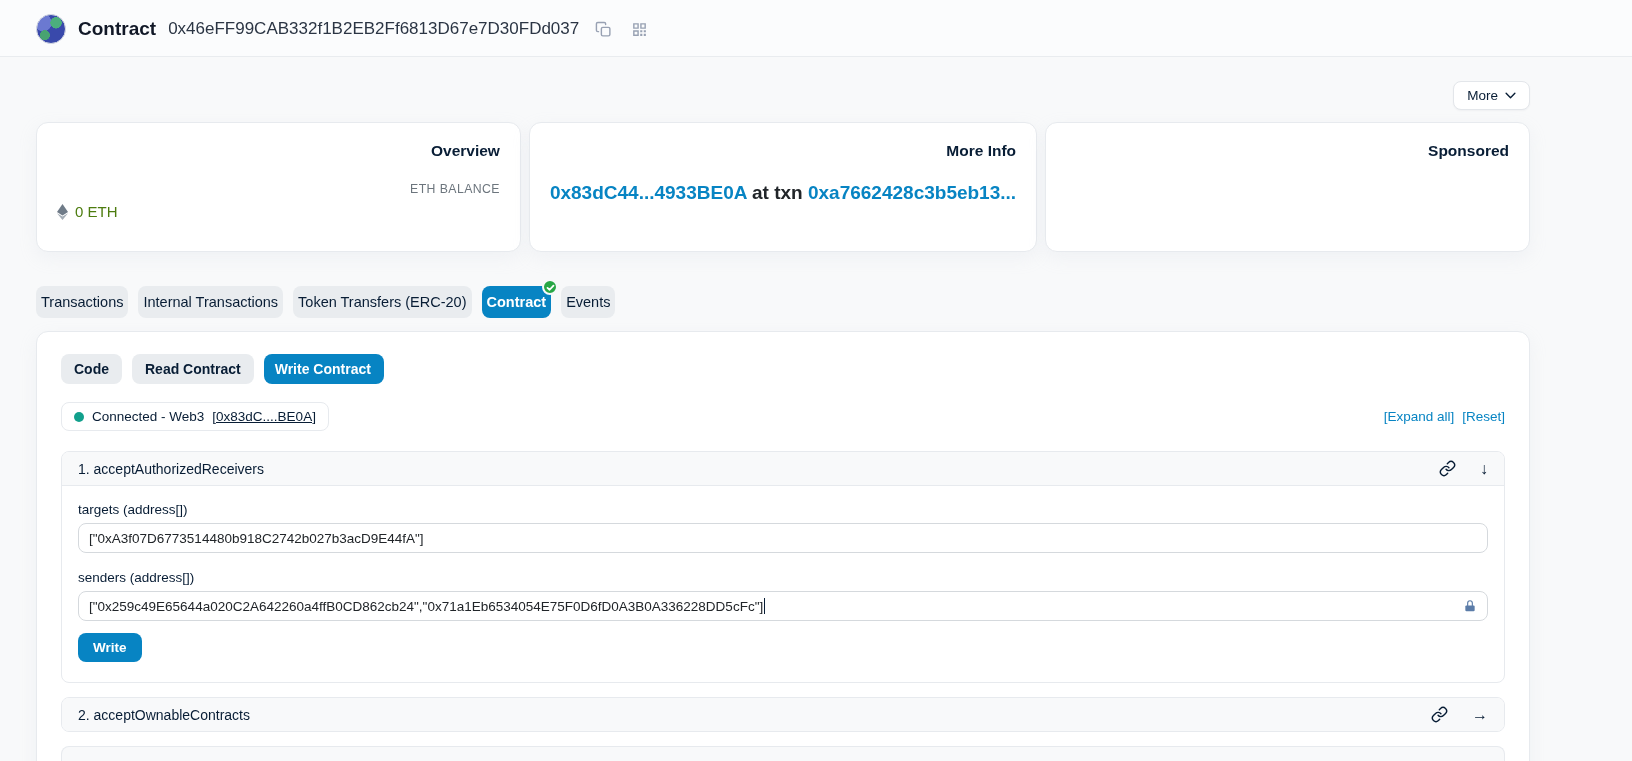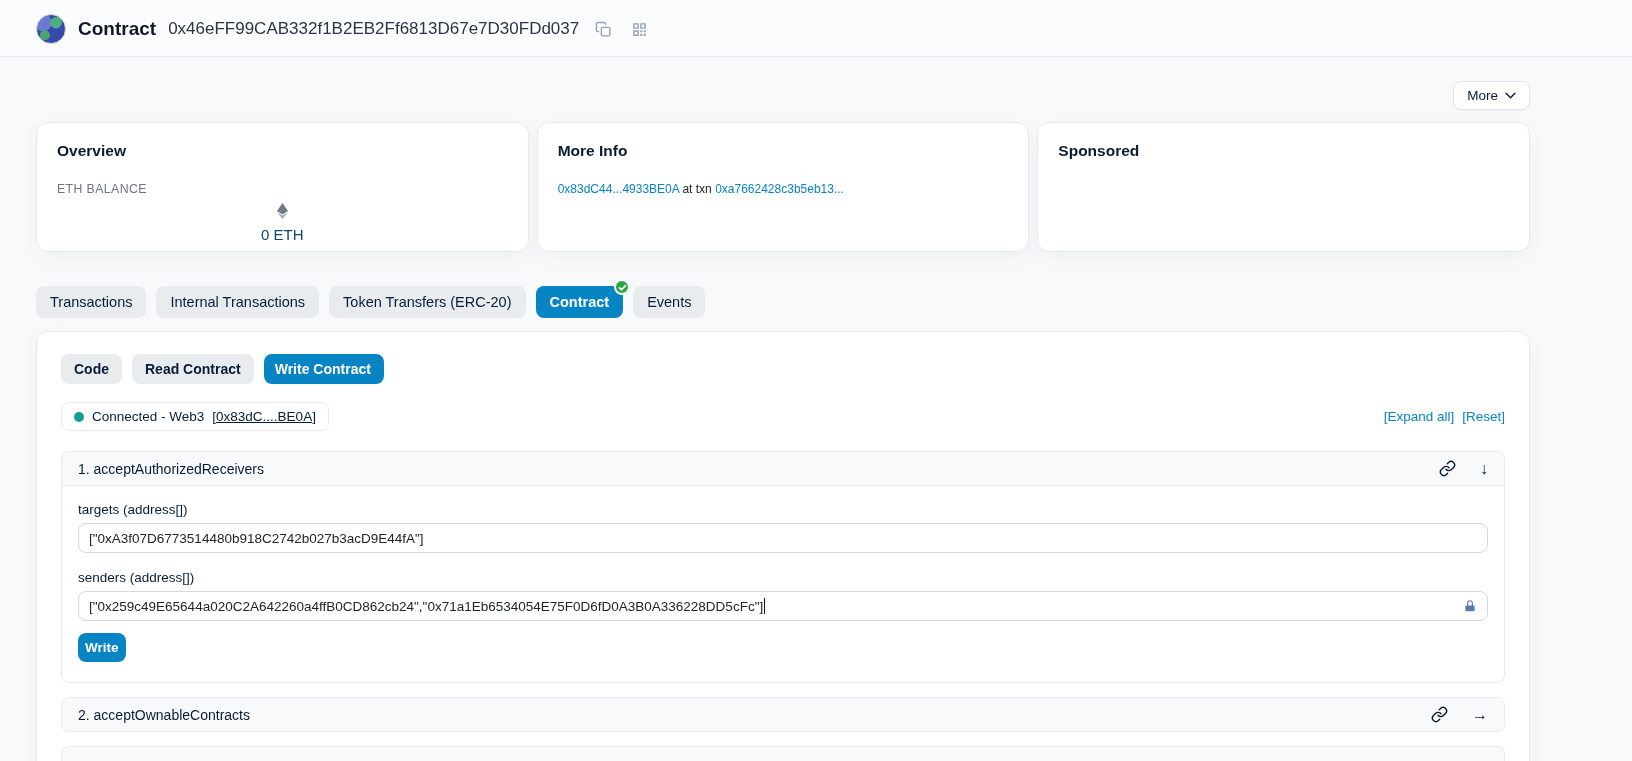--- a/index.html
+++ b/index.html
@@ -42,40 +42,40 @@
 
   .more-row{display:flex;justify-content:flex-end;margin:24px 0 12px;}
   .more-btn{
     display:inline-flex;align-items:center;gap:7px;
     background:#fff;border:1px solid #e3e6ea;border-radius:8px;
     padding:6px 13px;font-size:13.5px;font-weight:500;color:#081d35;cursor:pointer;
     box-shadow:0 1px 2px rgba(16,24,40,.04);
   }
 
   
-  .cards-row{display:flex;gap:8px;}
+  .cards-row{display:flex;gap:8px;text-align:right;}
   .card{
     flex:1 1 0;background:#fff;border:1px solid #e7eaee;border-radius:12px;
     padding:19px 20px;height:130px;
     box-shadow:0 6px 18px rgba(189,197,209,.14);
   }
   .card-title{font-size:15.5px;font-weight:700;color:#081d35;margin:0 0 22px;}
   .muted-label{
     font-size:12.3px;font-weight:500;letter-spacing:.4px;color:#6c757d;
     margin-bottom:7px;
   }
-  .balance-row{display:flex;align-items:center;gap:7px;font-size:15px;color:#0c4a6e;flex-direction:column;}
-  .creator-row{font-size:12px;color:#212529;white-space:nowrap;overflow:hidden;}
+  .balance-row{display:flex;align-items:center;gap:7px;font-size:15px;color:#4d7c0f;}
+  .creator-row{font-size:19px;color:#212529;white-space:nowrap;overflow:hidden;font-weight:bold;}
   a.link{color:var(--link-blue);text-decoration:none;cursor:pointer;}
 
   
   .tabs-row{display:flex;gap:10px;margin-top:34px;}
   .tab-pill{
     position:relative;background:#e9ecef;color:#081d35;border:none;cursor:pointer;
-    border-radius:8px;padding:8px 14px;font-size:14.5px;font-weight:500;
+    border-radius:8px;padding:8px 5px;font-size:14.5px;font-weight:500;
     font-family:inherit;white-space:nowrap;
   }
   .tab-pill.active{background:var(--accent-blue);color:#fff;font-weight:600;}
   .verified-badge{
     position:absolute;top:-7px;right:-7px;width:16px;height:16px;border-radius:50%;
     background:var(--verified-green);color:#fff;display:flex;align-items:center;justify-content:center;
     border:2px solid #f8f9fa;
   }
   .verified-badge svg{display:block;}
 
@@ -119,21 +119,21 @@
   .input-box{
     display:flex;align-items:center;height:30px;border:1px solid #d5d9dd;border-radius:8px;
     background:#fff;padding:0 10px;font-size:13.5px;color:#212529;margin-bottom:17px;
     white-space:nowrap;overflow:hidden;cursor:text;
   }
   .input-box:last-of-type{margin-bottom:12px;}
   .caret-bar{width:1px;height:16px;background:#081d35;margin-left:1px;flex:0 0 auto;}
   .input-suffix{margin-left:auto;display:inline-flex;align-items:center;padding-left:8px;}
   .write-btn{
     background:var(--accent-blue);color:#fff;border:none;border-radius:8px;cursor:pointer;
-    padding:7px 7px;font-size:13.5px;font-weight:600;font-family:inherit;
+    padding:7px 15px;font-size:13.5px;font-weight:600;font-family:inherit;
   }
   .panel-sliver{
     margin-top:14px;height:40px;border:1px solid #e7eaee;border-bottom:none;
     border-radius:8px 8px 0 0;background:#f8f9fa;
   }
 </style>
 </head>
 <body>
 
 <div class="page-header">

